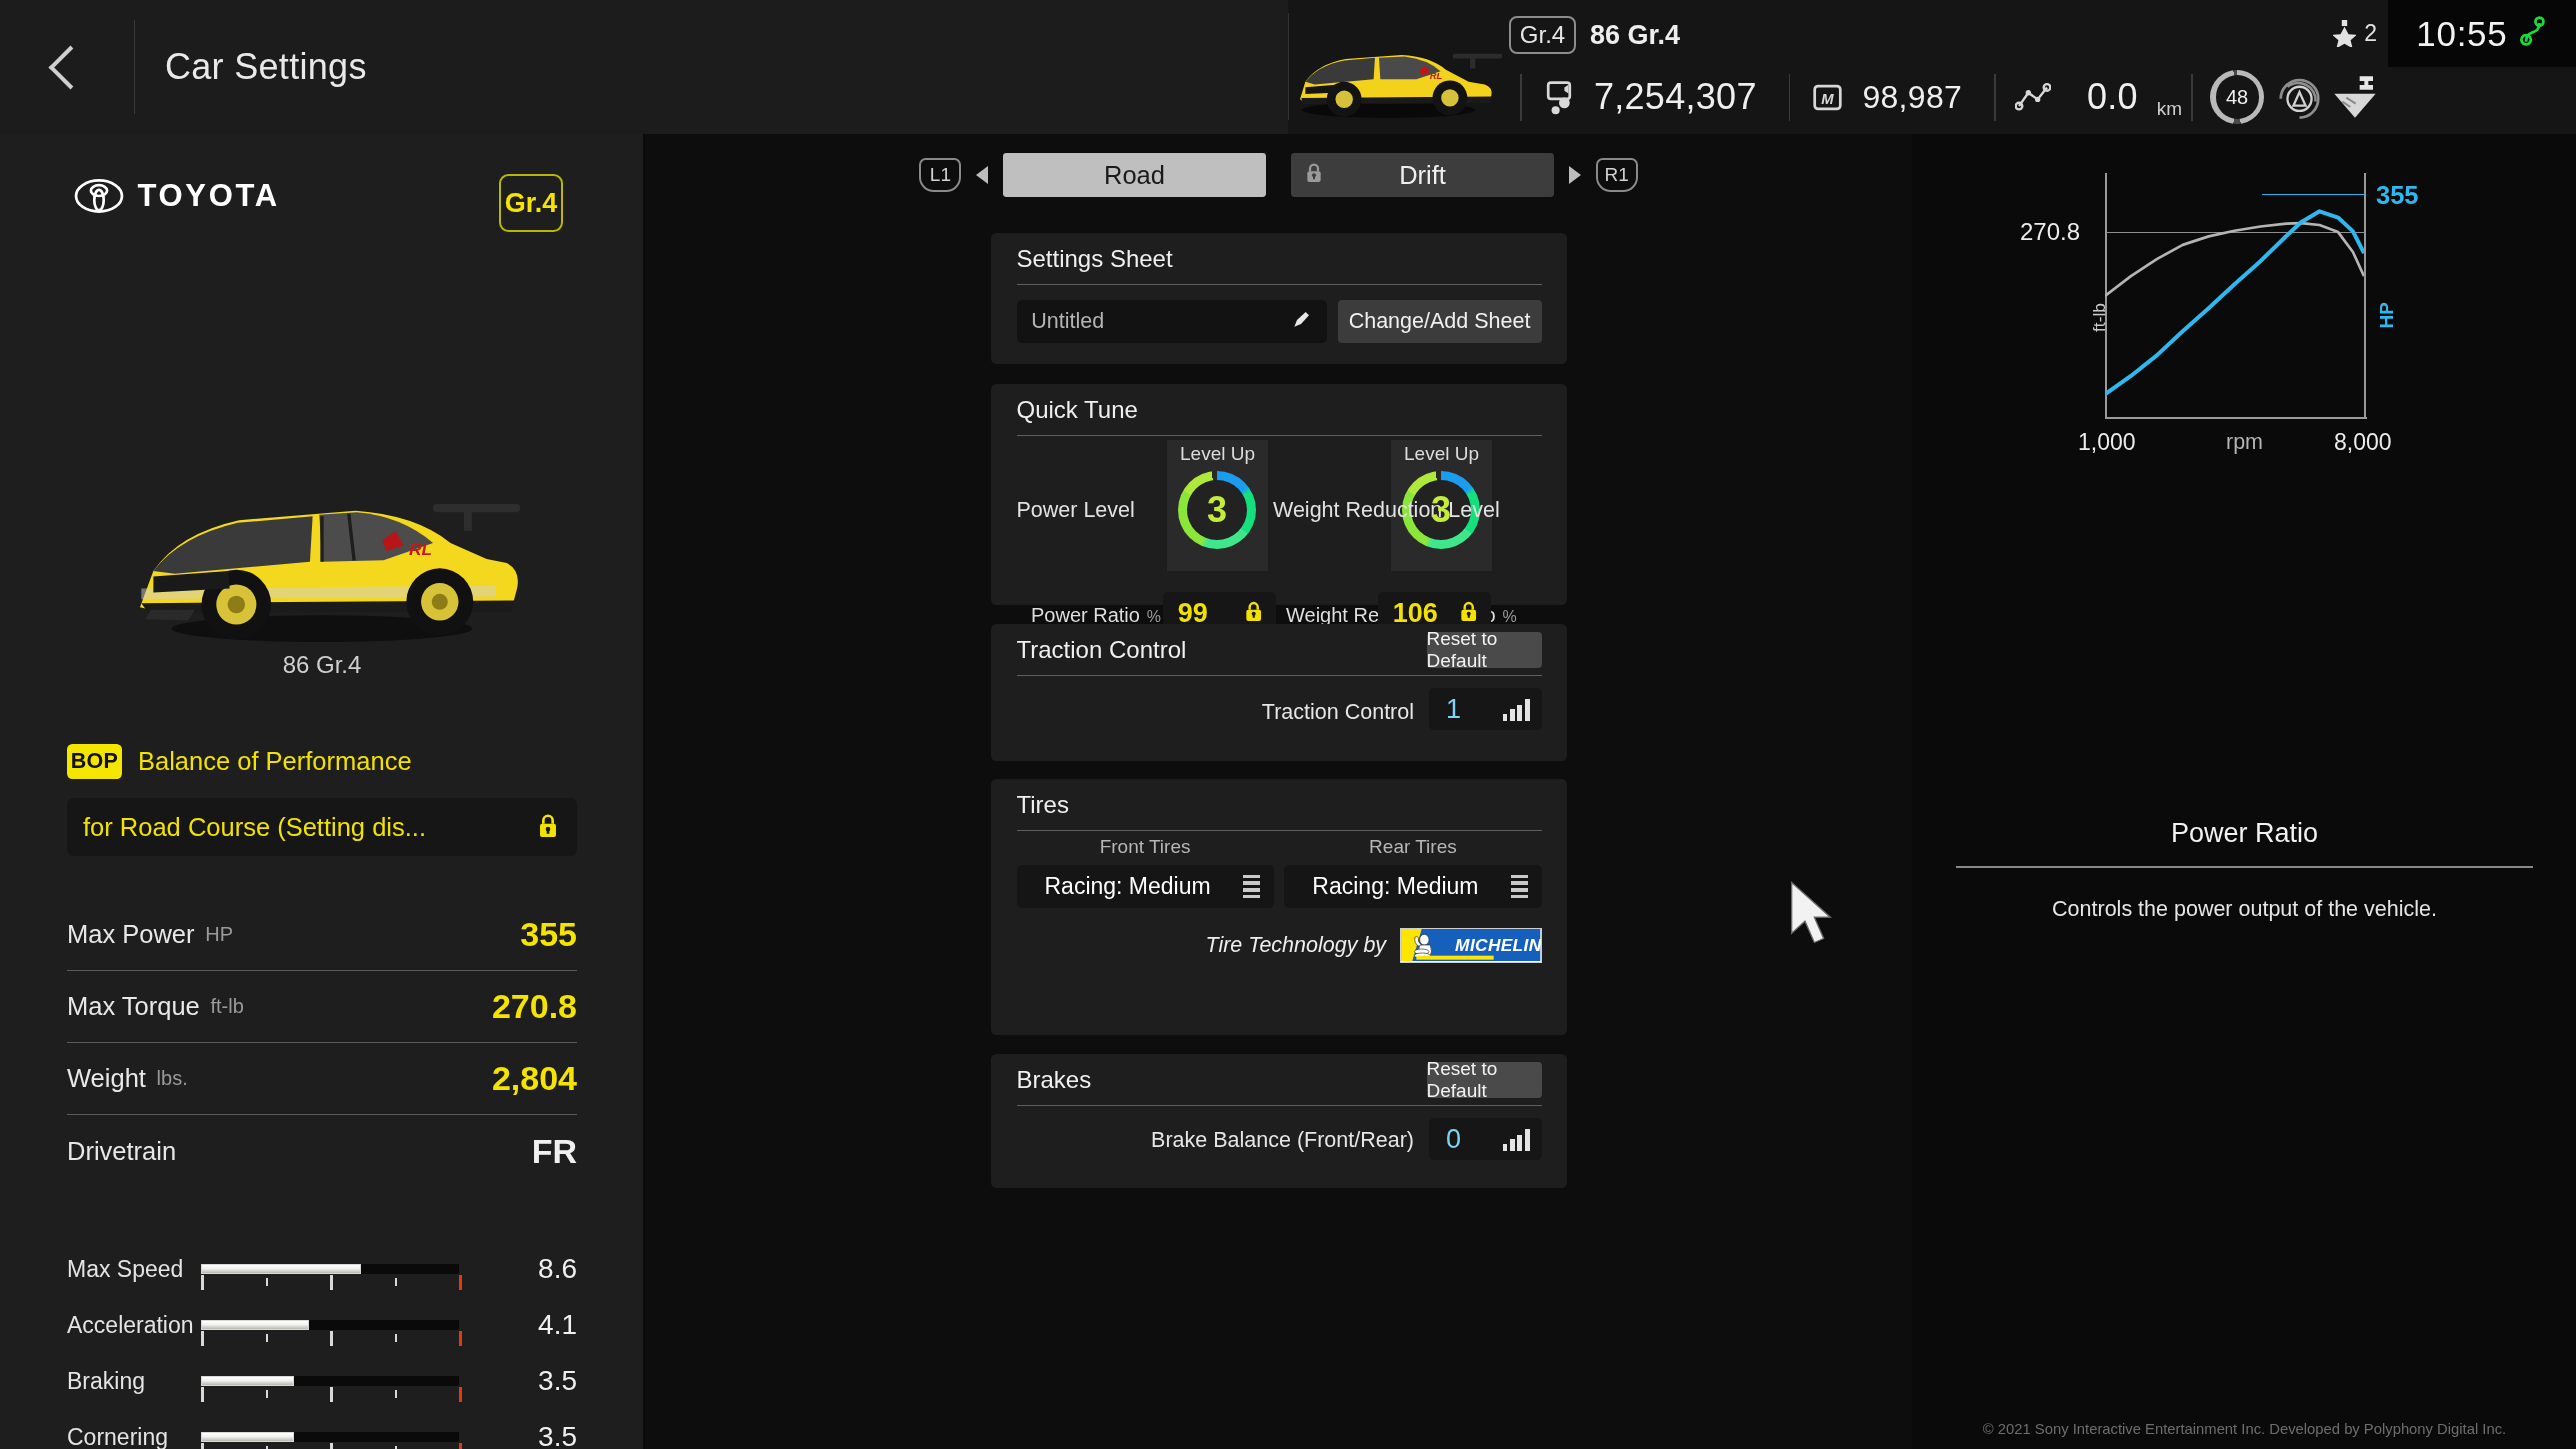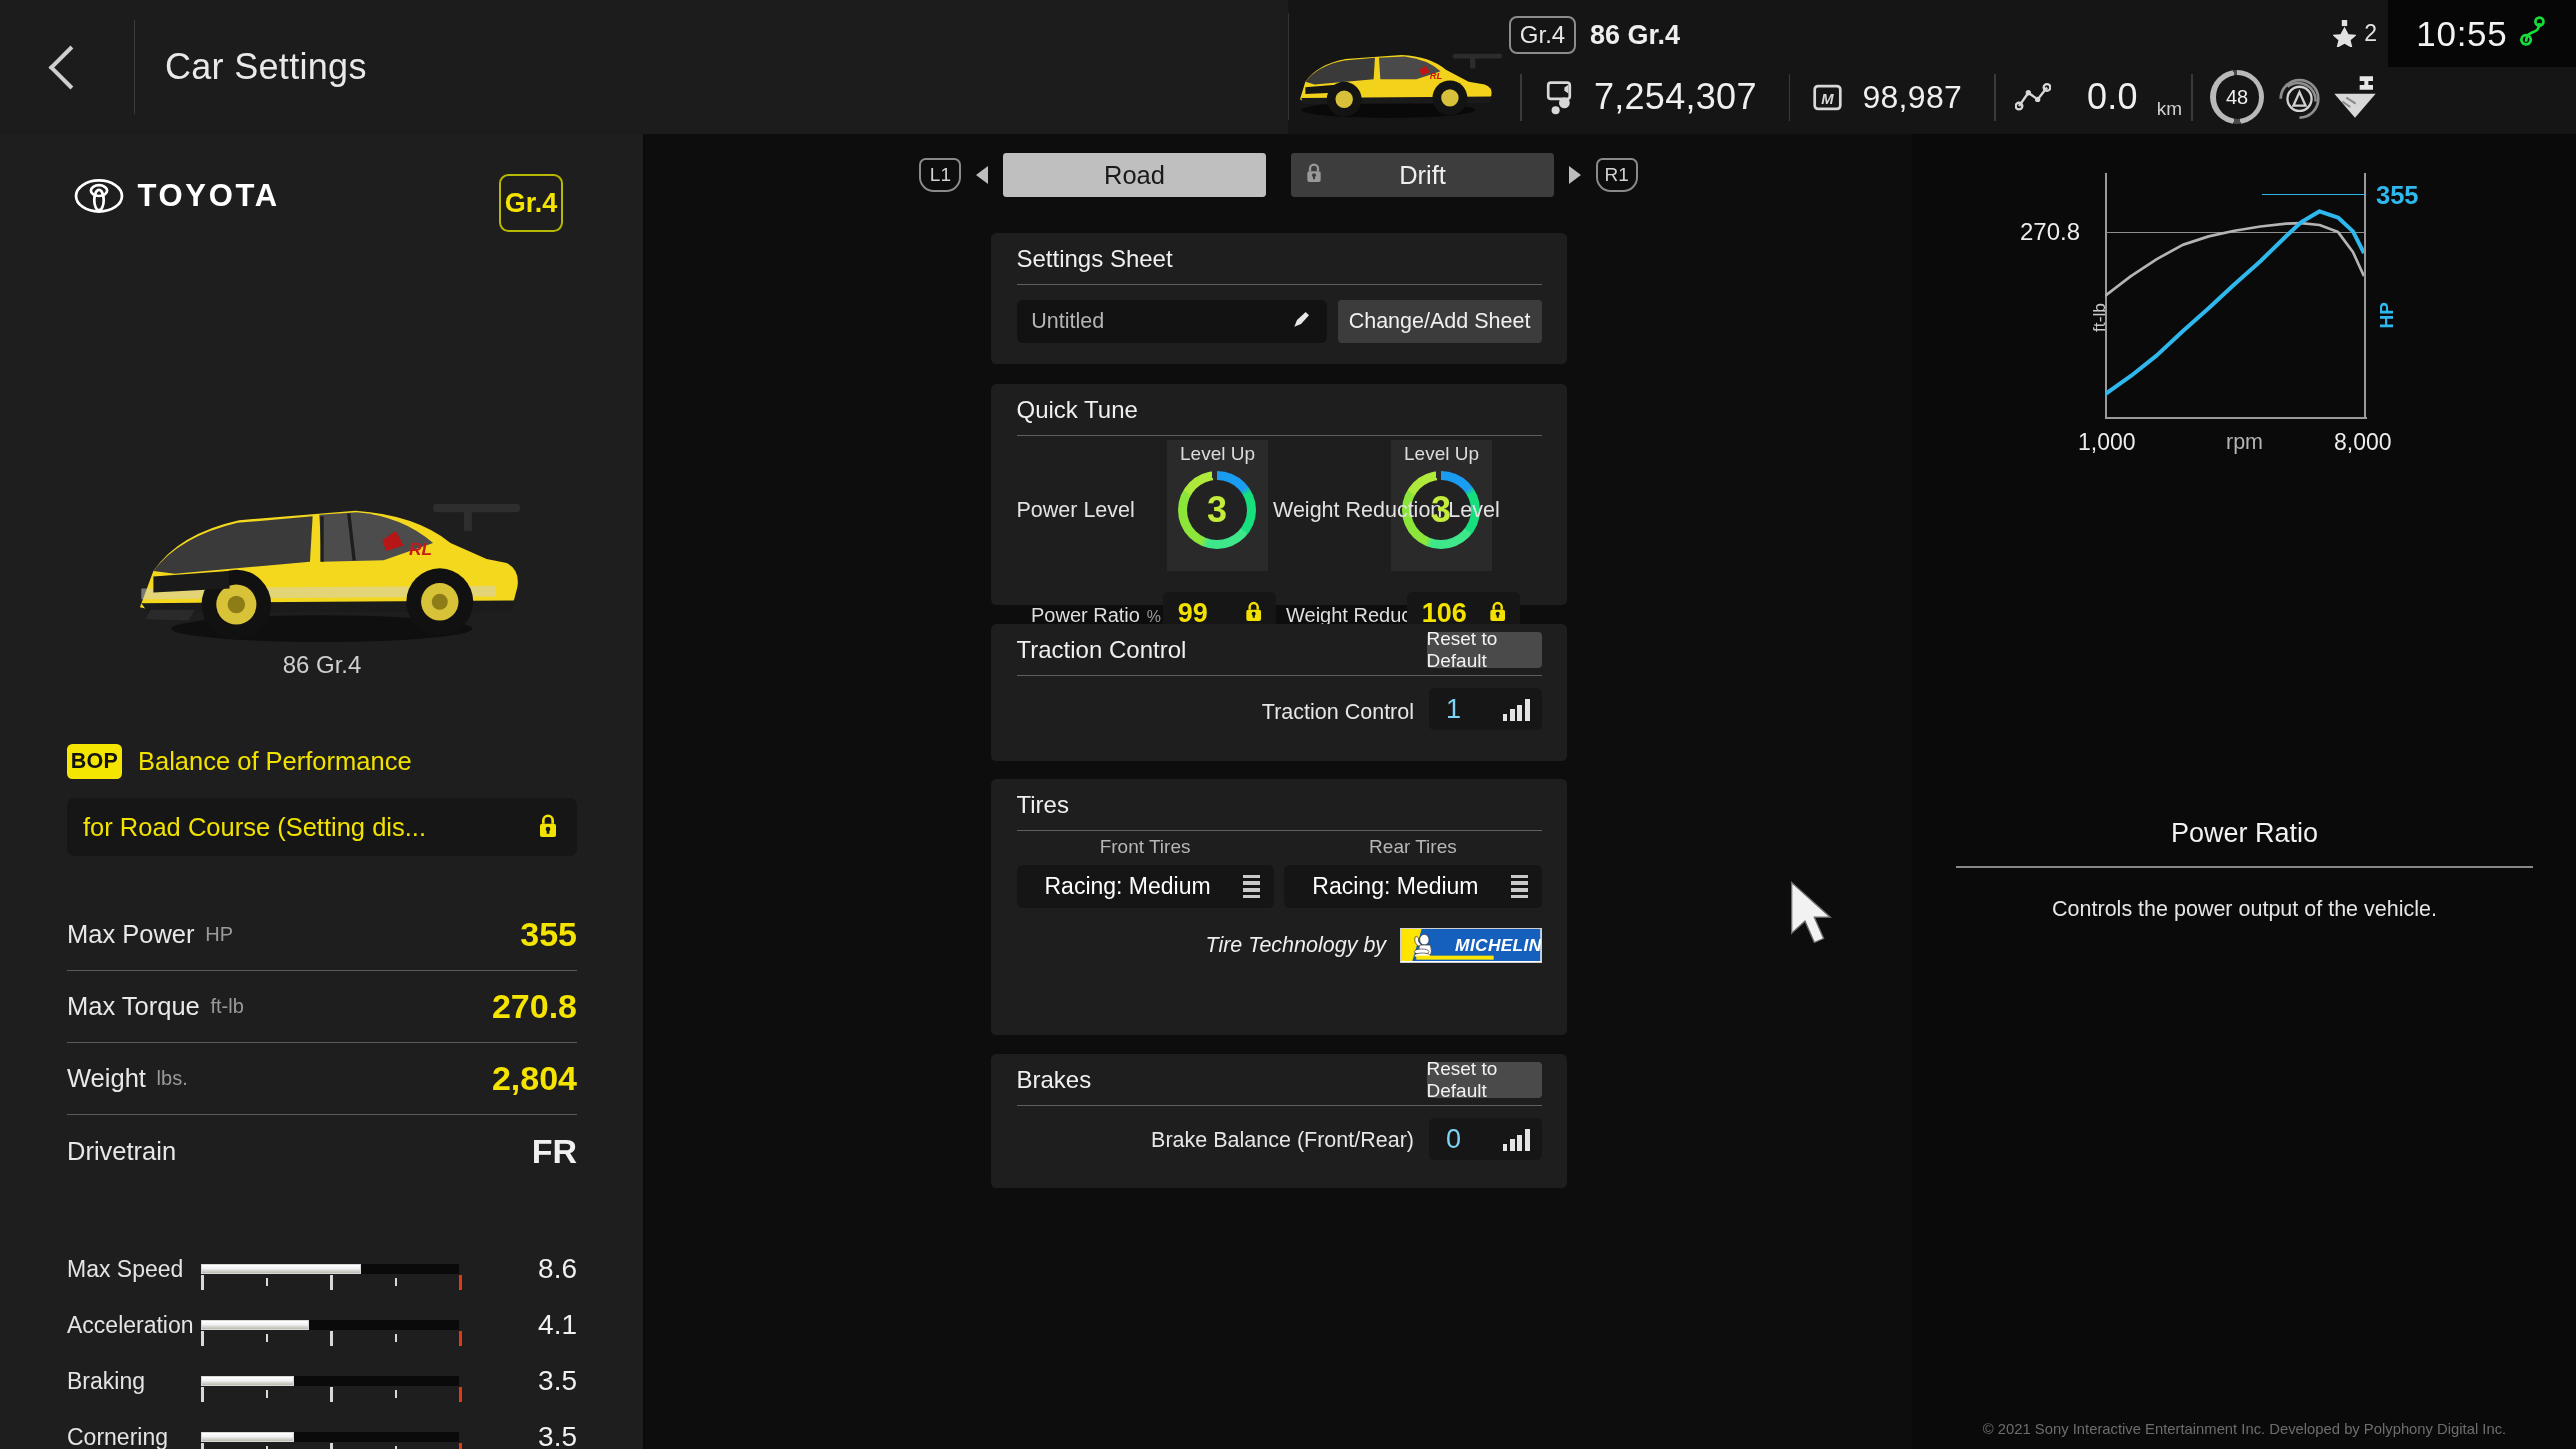--- a/index.html
+++ b/index.html
@@ -519,21 +519,21 @@
               <path d="M7 13 v-4 a6 6 0 0 1 12 0 v4" fill="none" stroke="#f3e100" stroke-width="3.6"></path>
               <rect x="2" y="13" width="22" height="17" rx="3" fill="#f3e100"></rect>
               <circle cx="13" cy="19" r="3" fill="#161616"></circle>
               <rect x="11.6" y="19" width="3" height="6" fill="#161616"></rect>
             </svg>
           </span>
         </div>
         <div class="ratio-lbl" style="left:295px">
           <span>Weight Reduction Ratio</span><span class="ratio-pct">%</span>
         </div>
-        <div class="ratio-box" style="left:416px">
+        <div class="ratio-box" style="left:387px">
           <span class="ratio-val">106</span>
           <span class="ratio-lock">
             <svg width="17.4" height="21.5" viewBox="0 0 26 32">
               <path d="M7 13 v-4 a6 6 0 0 1 12 0 v4" fill="none" stroke="#f3e100" stroke-width="3.6"></path>
               <rect x="2" y="13" width="22" height="17" rx="3" fill="#f3e100"></rect>
               <circle cx="13" cy="19" r="3" fill="#161616"></circle>
               <rect x="11.6" y="19" width="3" height="6" fill="#161616"></rect>
             </svg>
           </span>
         </div>

